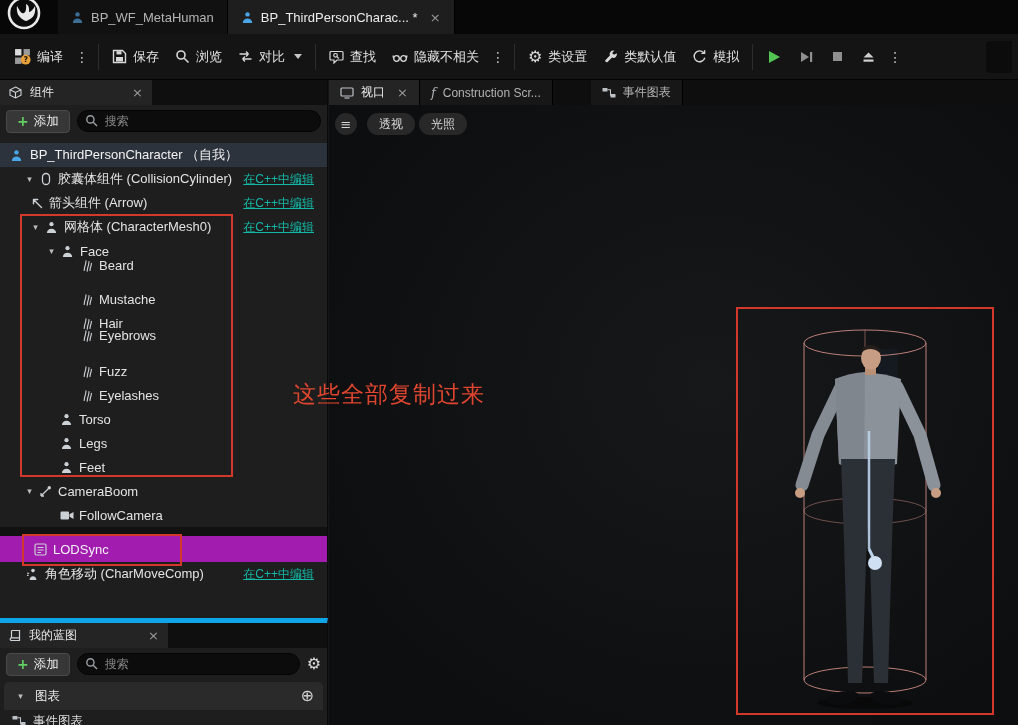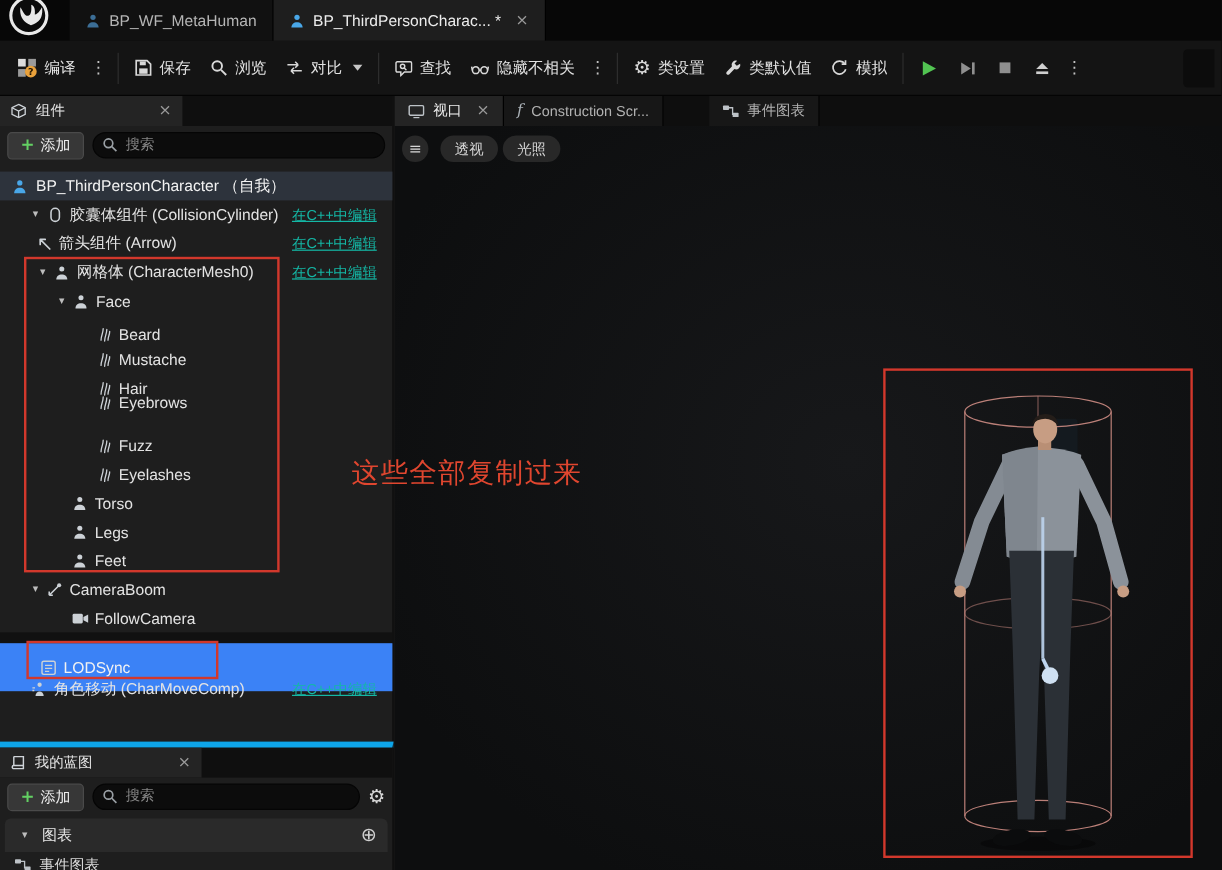--- a/index.html
+++ b/index.html
@@ -34,35 +34,35 @@
   #components{position:absolute;left:0;top:80px;width:328px;height:538px;background:#1e1e1e;
               border-right:1px solid #0a0a0a;box-sizing:border-box;}
   #myblueprint{position:absolute;left:0;top:618px;width:328px;height:107px;background:#1e1e1e;
                border-top:5px solid #0ea5e9;border-right:1px solid #0a0a0a;box-sizing:border-box;overflow:hidden;}
   .prow{height:32px;display:flex;align-items:center;padding:0 6px;gap:7px;}
   .addbtn{display:flex;align-items:center;gap:5px;background:#373737;border:1px solid #4a4a4a;border-radius:4px;
           height:21px;padding:0 10px;font-size:12.5px;color:#efefef;flex:none;}
   .plus{color:#63d063;font-weight:bold;font-size:14px;line-height:1;}
   .searchwrap{flex:1;position:relative;height:22px;}
   .search{width:100%;height:22px;box-sizing:border-box;background:#0c0c0c;border:1px solid #050505;border-radius:11px;
-          color:#ffffff;font-size:12px;padding:0 8px 0 27px;outline:none;font-family:Liberation Mono, monospace;}
+          color:#ffffff;font-size:12px;padding:0 8px 0 27px;outline:none;font-family:Liberation Sans, sans-serif;}
   .search::placeholder{color:#868686;}
   .mag{position:absolute;left:8px;top:4px;}
 
   .rootrow{position:absolute;left:0;top:63px;right:0;height:24px;background:#2d333c;display:flex;
            align-items:center;gap:7px;padding-left:10px;font-size:13px;color:#f2f2f2;}
   #treelist{position:absolute;left:0;top:87px;right:0;height:360px;}
   .trow{position:absolute;left:0;right:0;height:24px;display:flex;align-items:center;font-size:13px;color:#e3e3e3;}
   .pad{flex:none;display:inline-block;}
   .exp{width:15px;font-size:9px;color:#bdbdbd;text-align:center;flex:none;font-family:"DejaVu Sans",sans-serif;}
   .ticon{width:17px;display:flex;justify-content:center;color:#ccd1d6;flex:none;margin-right:4px;}
   .tlabel{white-space:nowrap;}
   .cpp{margin-left:auto;margin-right:13px;font-size:12px;color:#14b8a6;text-decoration:underline;white-space:nowrap;}
   .gaprow{position:absolute;left:0;right:0;top:447px;height:9px;background:#111;}
-  #lodrow{position:absolute;left:0;right:0;top:456px;height:40px;background:#3b82f6;display:flex;
+  #lodrow{position:absolute;left:0;right:0;top:456px;height:26px;background:#a21caf;display:flex;
           align-items:center;font-size:13px;color:#f2f2f2;}
   #charmoverow{position:absolute;left:0;right:0;top:482px;height:24px;display:flex;align-items:center;
           font-size:13px;color:#e3e3e3;}
 
   .graphshdr{margin:2px 4px 0 4px;height:28px;background:#2a2a2a;border-radius:5px 5px 0 0;display:flex;
              align-items:center;gap:7px;padding:0 9px;font-size:12.5px;color:#e8e8e8;}
   .circleplus{margin-left:auto;color:#cfcfcf;font-size:16px;line-height:1;}
   .eventrow{height:22px;display:flex;align-items:center;gap:7px;padding-left:12px;font-size:12.5px;color:#dcdcdc;}
 
   
@@ -300,21 +300,21 @@
         <span class="exp">▾</span>
         <span class="ticon">
             <svg width="13" height="13" viewBox="0 0 13 13" fill="currentColor">
               <circle cx="6.5" cy="3.2" r="2.1"></circle>
               <path d="M1.9 12c0-2.7 2-4.3 4.6-4.3s4.6 1.6 4.6 4.3z"></path>
             </svg>
           </span>
         <span class="tlabel">Face</span>
       </div>
 
-      <div class="trow" style="top:99px">
+      <div class="trow" style="top:86px">
         <span class="pad" style="width:78px"></span>
         <span class="ticon">
             <svg width="12" height="13" viewBox="0 0 12 13" fill="none" stroke="currentColor" stroke-width="1.1" stroke-linecap="round">
               <path d="M3.2 11.5C3.2 7.5 5 6 5 1.8"></path>
               <path d="M6.2 12.2C6.2 8.2 8 6.7 8 2.5"></path>
               <path d="M9 11.5c0-3.2 1.4-4.3 1.4-7.3"></path>
             </svg>
           </span>
         <span class="tlabel">Beard</span>
       </div>

